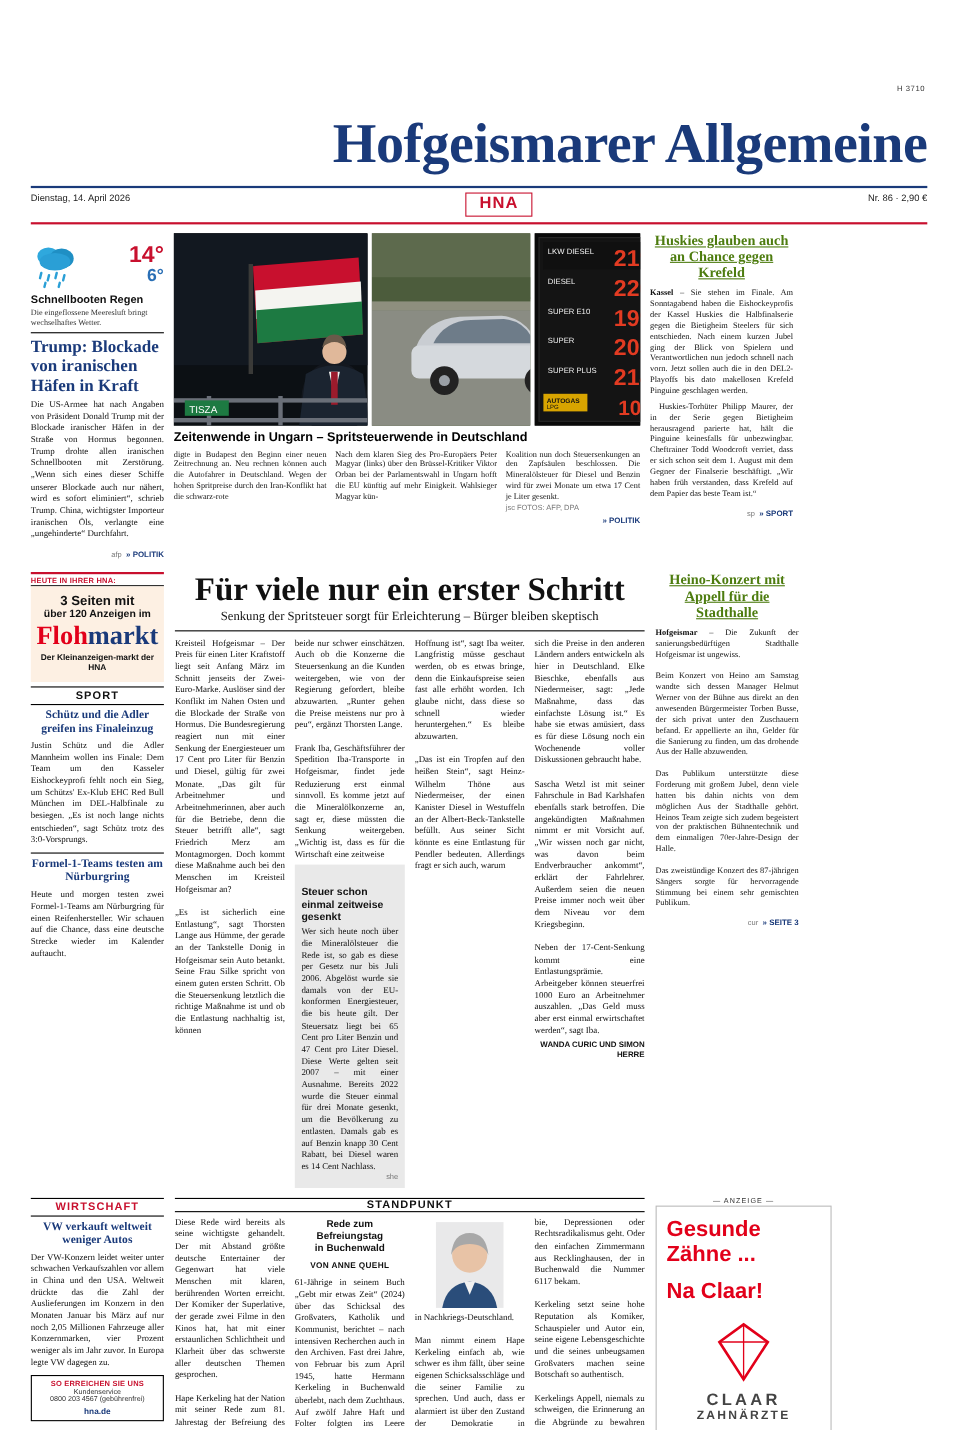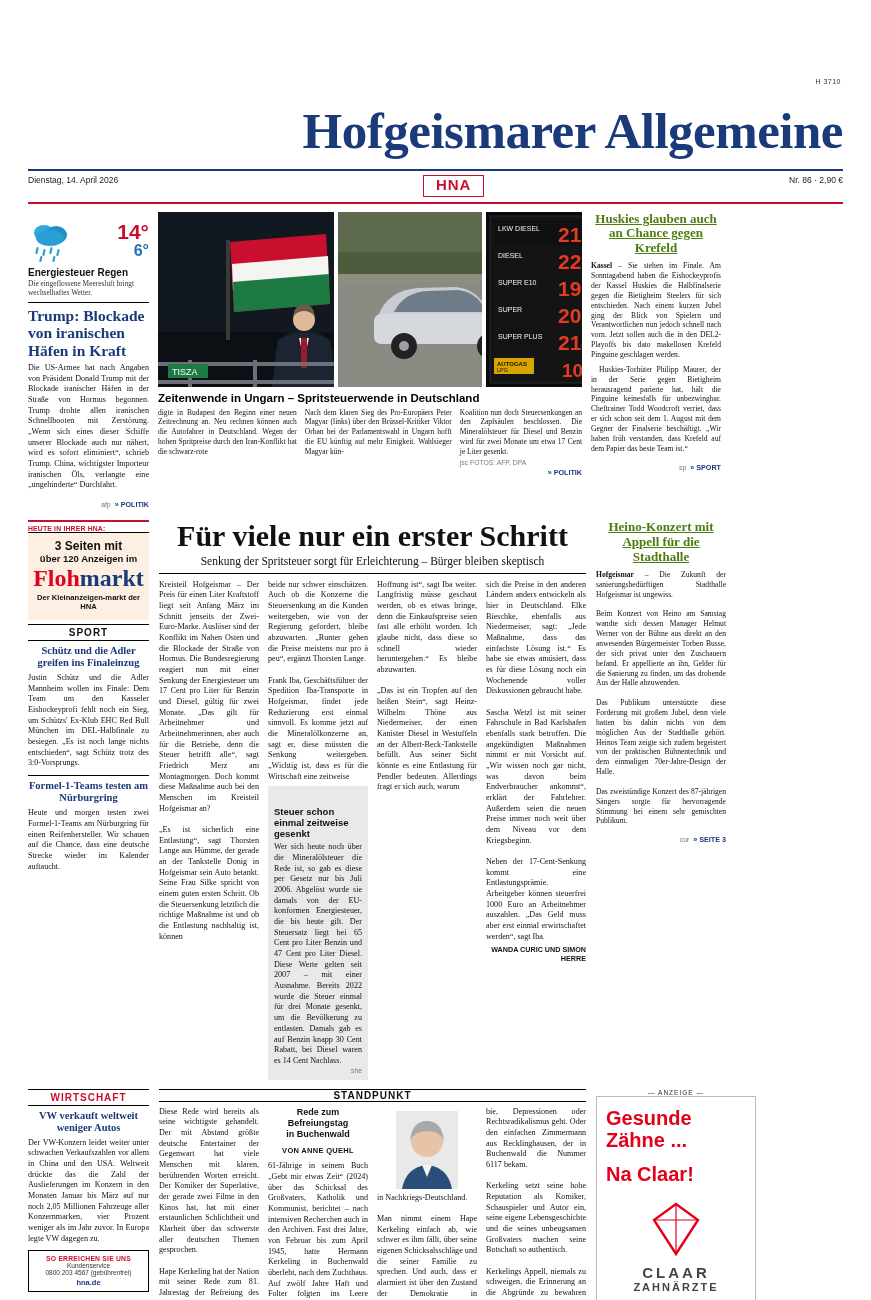--- a/index.html
+++ b/index.html
@@ -159,21 +159,21 @@
                 <rect x="25" y="38" width="2.2" height="6" rx="1" transform="rotate(14 26 40)"></rect>
               </g>
             </g>
           </svg>
         </div>
         <div class="temps">
           <div class="temp-hi">14°</div>
           <div class="temp-lo">6°</div>
         </div>
       </div>
-      <div class="weather-title">Energiesteuer Regen</div>
+      <div class="weather-title">Schnellbooten Regen</div>
       <div class="weather-sub">Die eingeflossene Meeresluft bringt wechselhaftes Wetter.</div>
       <div class="wx-rule"></div>
       <div class="trump-head">Trump: Blockade von iranischen Häfen in Kraft</div>
       <div class="body-text">Die US-Armee hat nach Angaben von Präsident Donald Trump mit der Blockade iranischer Häfen in der Straße von Hormus begonnen. Trump drohte allen iranischen Schnellbooten mit Zerstörung. „Wenn sich eines dieser Schiffe unserer Blockade auch nur nähert, wird es sofort eliminiert“, schrieb Trump. China, wichtigster Importeur iranischen Öls, verlangte eine „ungehinderte“ Durchfahrt.</div>
       <div style="margin-top:2px; text-align:right;">
         <span class="kicker-ap">afp</span>
         <span class="kicker-politik">» POLITIK</span>
       </div>
     </div>
 

